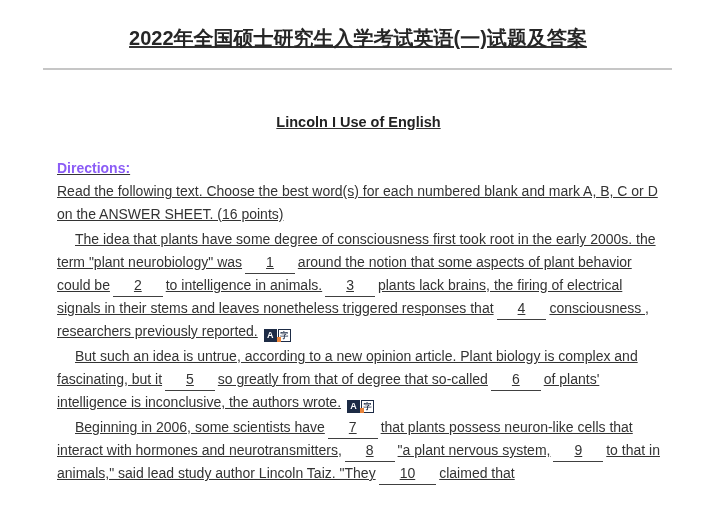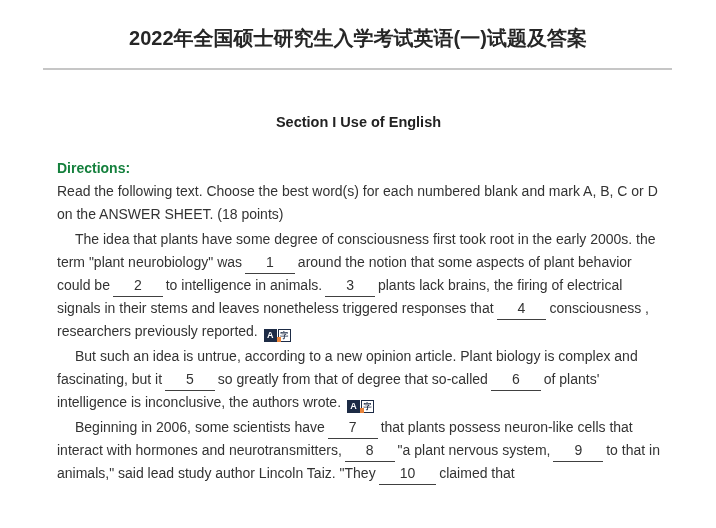--- a/index.html
+++ b/index.html
@@ -1,35 +1,36 @@
 <!DOCTYPE html>
 <html style="--ti-color: #1d2b45; --ti-accent: #e8833a;"><head>
 <meta charset="utf-8">
 <style>
   html,body { margin:0; padding:0; background:#fff; }
   .page {
     position:relative; width:716px; height:528px; background:#ffffff;
     overflow:hidden; font-family:"Liberation Sans","DejaVu Sans",sans-serif;
     color:#333333;
+    text-decoration:underline;
   }
   .title {
     margin:0; padding-top:25px; text-align:center;
     font-size:20px; line-height:27px; font-weight:700; color:#262626;
   }
   .divider {
     border:none; border-top:2px solid #c6c6c6;
     margin:16px 44px 0 43px; height:0;
   }
   .content { margin:0 56px 0 57px; font-size:14px; }
   .section-heading {
     margin:44px 0 0 0; text-align:center;
     font-size:14.5px; font-weight:700; color:#222222;
   }
   .directions { margin-top:27px; line-height:23px; }
-  .directions-label { font-weight:700; color:#15803d; }
+  .directions-label { font-weight:700; color:#8b5cf6; }
   .para { margin:2px 0 0 0; line-height:23px; text-indent:18px; }
   .blank {
     padding:0 21px 3px 21px; margin:0 3px;
     border-bottom:1px solid #404040; white-space:nowrap;
   }
   .translate-icon {
     display:inline-flex; gap:1px; vertical-align:-2px;
     margin-left:6px; cursor:pointer; text-indent:0;
   }
   .ti-box-a {
@@ -46,24 +47,24 @@
     width:4px; height:5px; background:var(--ti-accent,#e8833a);
   }
 </style>
 </head>
 <body>
 
 <div class="page">
   <h1 class="title">2022年全国硕士研究生入学考试英语(一)试题及答案</h1>
   <hr class="divider">
   <div class="content">
-    <h2 class="section-heading">Section I Use of English</h2>
+    <h2 class="section-heading">Lincoln I Use of English</h2>
     <div class="directions">
       <div class="directions-label">Directions:</div>
-      <div class="directions-text">Read the following text. Choose the best word(s) for each numbered blank and mark A, B, C or D on the ANSWER SHEET. (18 points)</div>
+      <div class="directions-text">Read the following text. Choose the best word(s) for each numbered blank and mark A, B, C or D on the ANSWER SHEET. (16 points)</div>
     </div>
     <div id="paragraphs">
         <div class="para"><span>The idea that plants have some degree of consciousness first took root in the early 2000s. the term "plant neurobiology" was</span><span class="blank">1</span><span>around the notion that some aspects of plant behavior could be</span><span class="blank">2</span><span>to intelligence in animals.</span><span class="blank">3</span><span>plants lack brains, the firing of electrical signals in their stems and leaves nonetheless triggered responses that</span><span class="blank">4</span><span>consciousness , researchers previously reported.</span><span class="translate-icon">
             <span class="ti-box-a">A</span>
             <span class="ti-box-z">字</span>
           </span></div>
         <div class="para"><span>But such an idea is untrue, according to a new opinion article. Plant biology is complex and fascinating, but it</span><span class="blank">5</span><span>so greatly from that of degree that so-called</span><span class="blank">6</span><span>of plants' intelligence is inconclusive, the authors wrote.</span><span class="translate-icon">
             <span class="ti-box-a">A</span>
             <span class="ti-box-z">字</span>
           </span></div>

